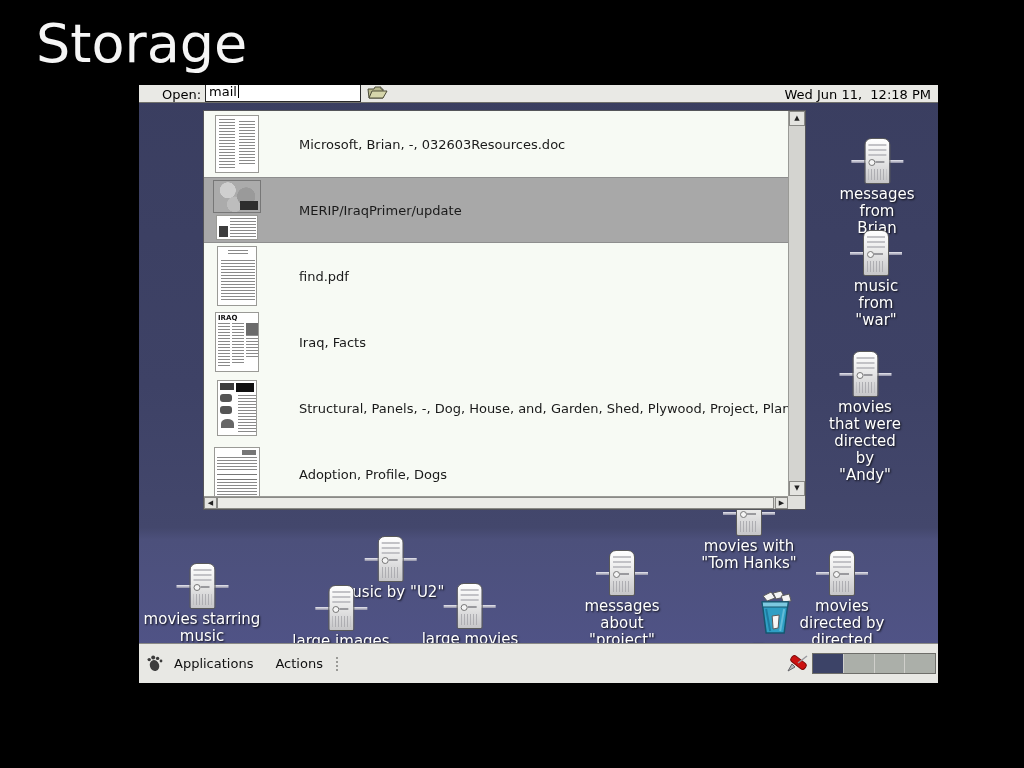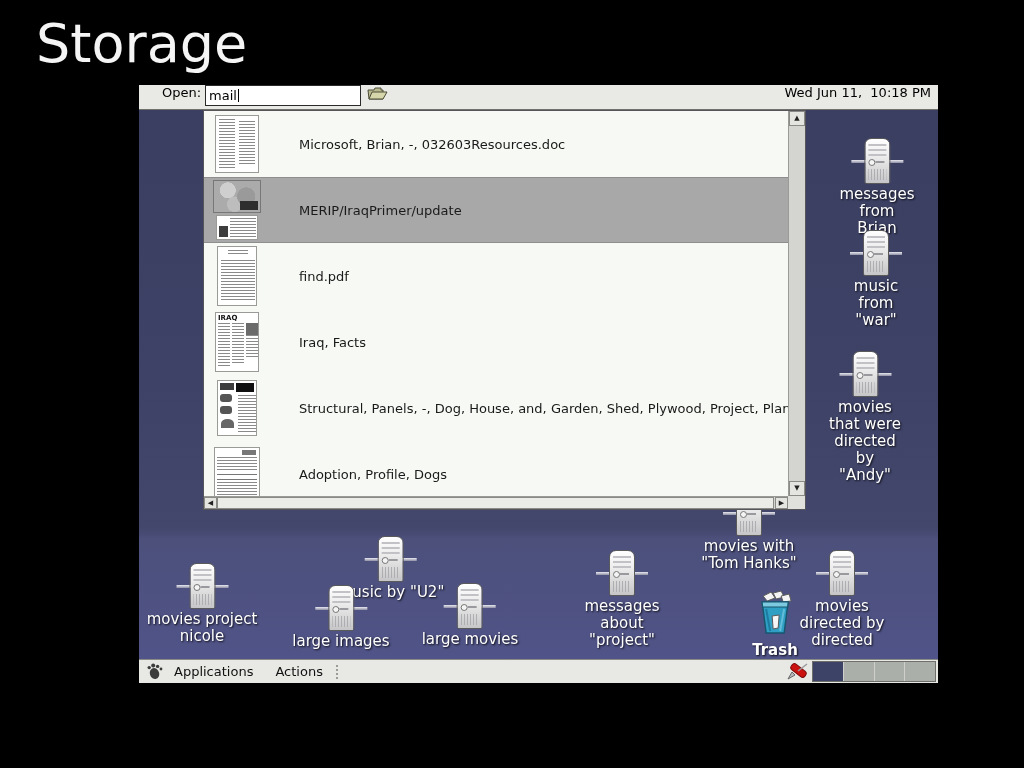--- a/index.html
+++ b/index.html
@@ -5,22 +5,22 @@
   html,body{margin:0;padding:0;background:#000;}
   .stage{position:relative;width:1024px;height:768px;background:#000;overflow:hidden;
          font-family:"DejaVu Sans","Liberation Sans",sans-serif;margin-left:20px;}
   .page-title{position:absolute;left:16px;top:12px;font-size:54px;color:#f5f5f5;letter-spacing:0;}
 
   
   .desktop{position:absolute;left:119px;top:85px;width:799px;height:598px;overflow:hidden;
     background:linear-gradient(180deg,#3a3e60 0%,#3e4266 50%,#43476c 74%,#4c507b 76%,#51548a 100%);}
 
   
-  .topbar{position:absolute;left:0;top:0;width:100%;height:25px;background:#e9e9e5;
-    border-bottom:1px solid #70706c;display:flex;align-items:flex-start;z-index:30;box-sizing:border-box;}
+  .topbar{position:absolute;left:0;top:0;width:100%;height:18px;background:#e9e9e5;
+    border-bottom:1px solid #70706c;display:flex;align-items:flex-end;z-index:30;box-sizing:border-box;}
   .open-label{margin-left:23px;font-size:13px;color:#000;}
   .entry{margin-left:4px;width:148px;height:17px;background:#fff;border:1px solid #2a2a2a;
     font-size:13px;color:#000;display:flex;align-items:center;padding:1px 3px;}
   .caret{width:1px;height:13px;background:#000;margin-left:1px;}
   .folder-btn{margin-left:5px;width:22px;height:18px;background:none;border:none;padding:0;cursor:pointer;}
   .clock{margin-left:auto;margin-right:7px;font-size:13px;color:#000;white-space:pre;}
 
   
   .results{position:absolute;left:64px;top:25px;width:603px;height:400px;background:#f7faf4;
     border:1px solid #55555a;z-index:20;box-sizing:border-box;}
@@ -92,21 +92,21 @@
   .ic-hanks{left:610px;top:405px;}  .ic-hanks .dlabel{max-width:130px;}
   .ic-project{left:483px;top:465px;}.ic-project .dlabel{max-width:110px;}
   .ic-u2{left:252px;top:451px;}     .ic-u2 .dlabel{white-space:nowrap;}
   .ic-limg{left:202px;top:500px;}   .ic-limg .dlabel{white-space:nowrap;}
   .ic-lmov{left:331px;top:498px;}   .ic-lmov .dlabel{white-space:nowrap;}
   .ic-nicole{left:63px;top:478px;}  .ic-nicole .dlabel{max-width:135px;}
   .ic-spiel{left:703px;top:465px;}  .ic-spiel .dlabel{max-width:135px;}
   .ic-trash{left:636px;top:505px;font-weight:bold;}  .ic-trash .dlabel{white-space:nowrap;}
 
   
-  .panel{position:absolute;left:0;bottom:0;width:100%;height:24px;background:#e8e8e4;
+  .panel{position:absolute;left:0;bottom:0;width:100%;height:40px;background:#e8e8e4;
     border-top:1px solid #8a8a86;display:flex;align-items:center;z-index:40;box-sizing:border-box;}
   .foot{margin-left:7px;display:flex;}
   .menu{font-size:13px;color:#111;padding:0 11px;cursor:pointer;}
   .handle{width:3px;height:14px;border-left:2px dotted #9a9a96;margin-left:2px;}
   .spacer{flex:1;}
   .knife{margin-right:4px;display:flex;}
   .pager{width:122px;height:19px;margin-right:2px;border:1px solid #6e6e6a;display:flex;box-sizing:content-box;}
   .ws{flex:1;background:#abafa9;border-right:1px solid #cfcfcb;cursor:pointer;}
   .ws:last-child{border-right:none;}
   .ws.active{background:#3c4367;}
@@ -192,21 +192,21 @@
         </div>
       <div class="dlabel">large movies</div>
     </div>
     <div class="dicon ic-nicole">
       <div class="server">
           <div class="wing"></div>
           <div class="tower"></div>
           <span class="led"></span>
           <span class="slot"></span>
         </div>
-      <div class="dlabel">movies project nicole</div>
+      <div class="dlabel">movies starring music</div>
     </div>
     <div class="dicon ic-spiel">
       <div class="server">
           <div class="wing"></div>
           <div class="tower"></div>
           <span class="led"></span>
           <span class="slot"></span>
         </div>
       <div class="dlabel">movies directed by directed</div>
     </div>
@@ -235,21 +235,21 @@
         <span class="caret"></span>
       </div>
       <button class="folder-btn">
         <span>
           <svg width="21" height="16" viewBox="0 0 21 16">
             <path d="M2,14 L1,5 L7,5 L8,3 L14,3 L14,5 L16,5 L16,14 Z" fill="#b9b98e" stroke="#4c4c38" stroke-width="1"></path>
             <path d="M2,14 L5,7 L20,7 L16,14 Z" fill="#d6d6ab" stroke="#4c4c38" stroke-width="1"></path>
           </svg>
         </span>
       </button>
-      <span class="clock">Wed Jun 11,  10:18 PM</span>
+      <span class="clock">Wed Jun 11,  12:18 PM</span>
     </div>
 
     <div class="results">
       <div class="rows">
 
         <div class="row">
           <div class="thumbwrap">
             <div class="thumb t-word">
               <div class="tcol" style="left:3px;top:3px;width:16px;height:50px;"></div>
               <div class="tcol" style="left:23px;top:5px;width:16px;height:44px;"></div>

